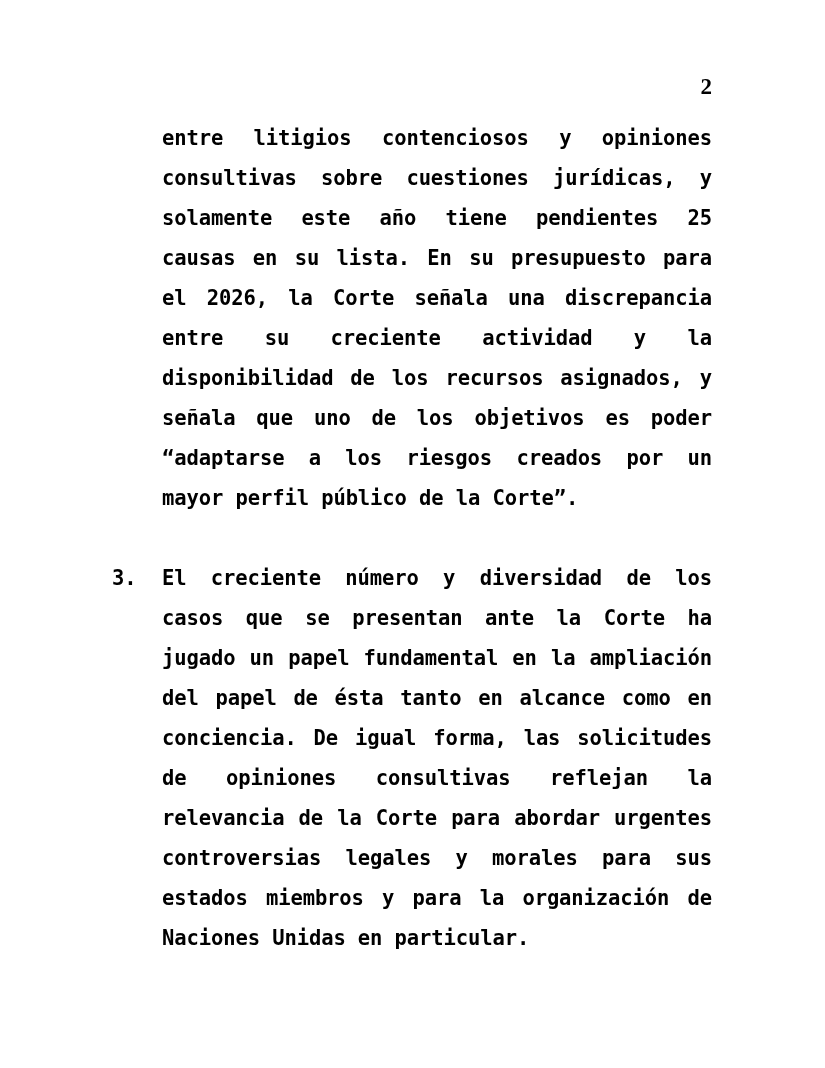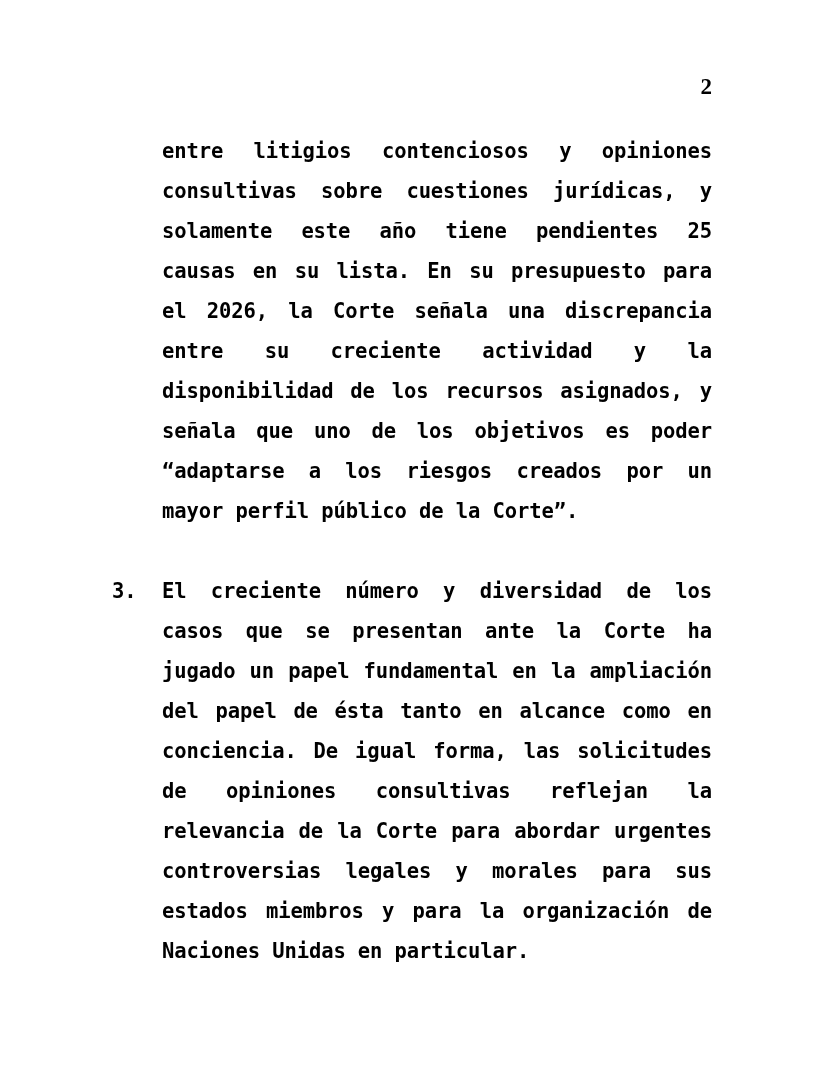--- a/index.html
+++ b/index.html
@@ -29,21 +29,21 @@
     font-family: "Liberation Serif", "DejaVu Serif", serif;
     font-weight: bold;
     font-size: 23px;
     line-height: 26px;
     color: #000000;
   }
 
   
   .body {
     position: absolute;
-    top: 131px;
+    top: 118px;
     left: 112px;
     width: 600px;
     color: #000000;
     font-family: "DejaVu Sans Mono", "Liberation Mono", monospace;
     font-weight: bold;
     font-size: 20.5px;
     line-height: 40px;
   }
 
   .para {

